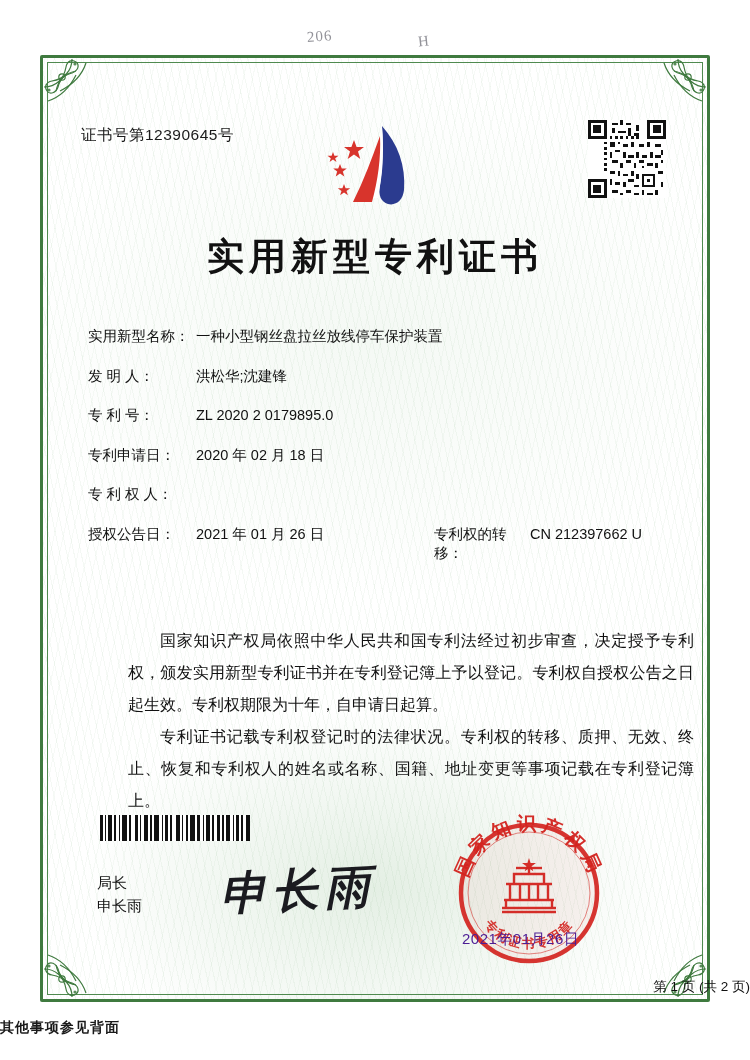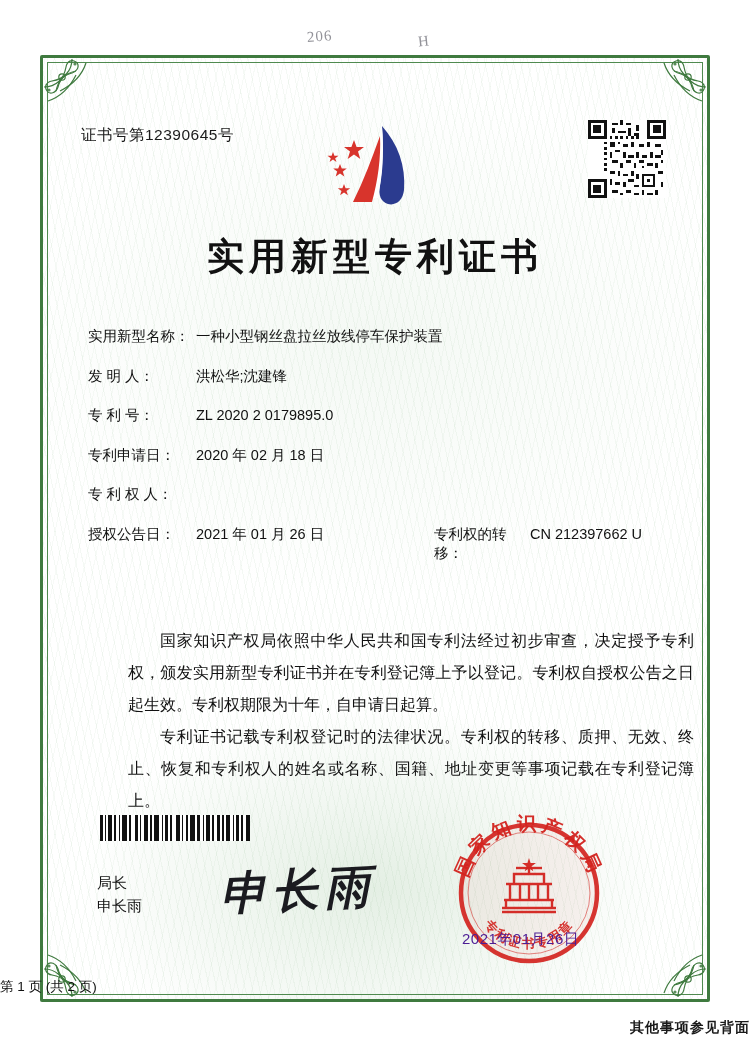--- a/index.html
+++ b/index.html
@@ -141,29 +141,29 @@
     left: 462px; top: 930px;
     color: #4c1d95;
     font-size: 15px;
     font-family: "Liberation Sans", sans-serif;
     letter-spacing: 0.5px;
   }
 
   .page-no {
     position: absolute;
     left: 0; right: 0; top: 978px;
-    text-align: left;
+    text-align: right;
     font-size: 13.5px;
     color: #111;
     font-family: "Liberation Sans", sans-serif;
   }
   .footnote {
     position: absolute;
     left: 0; right: 0; top: 1019px;
-    text-align: right;
+    text-align: left;
     font-size: 14px;
     color: #1a1a1a;
     font-family: "Liberation Serif", serif;
     font-weight: bold;
     letter-spacing: 1px;
   }
 </style>
 </head>
 <body>
 

